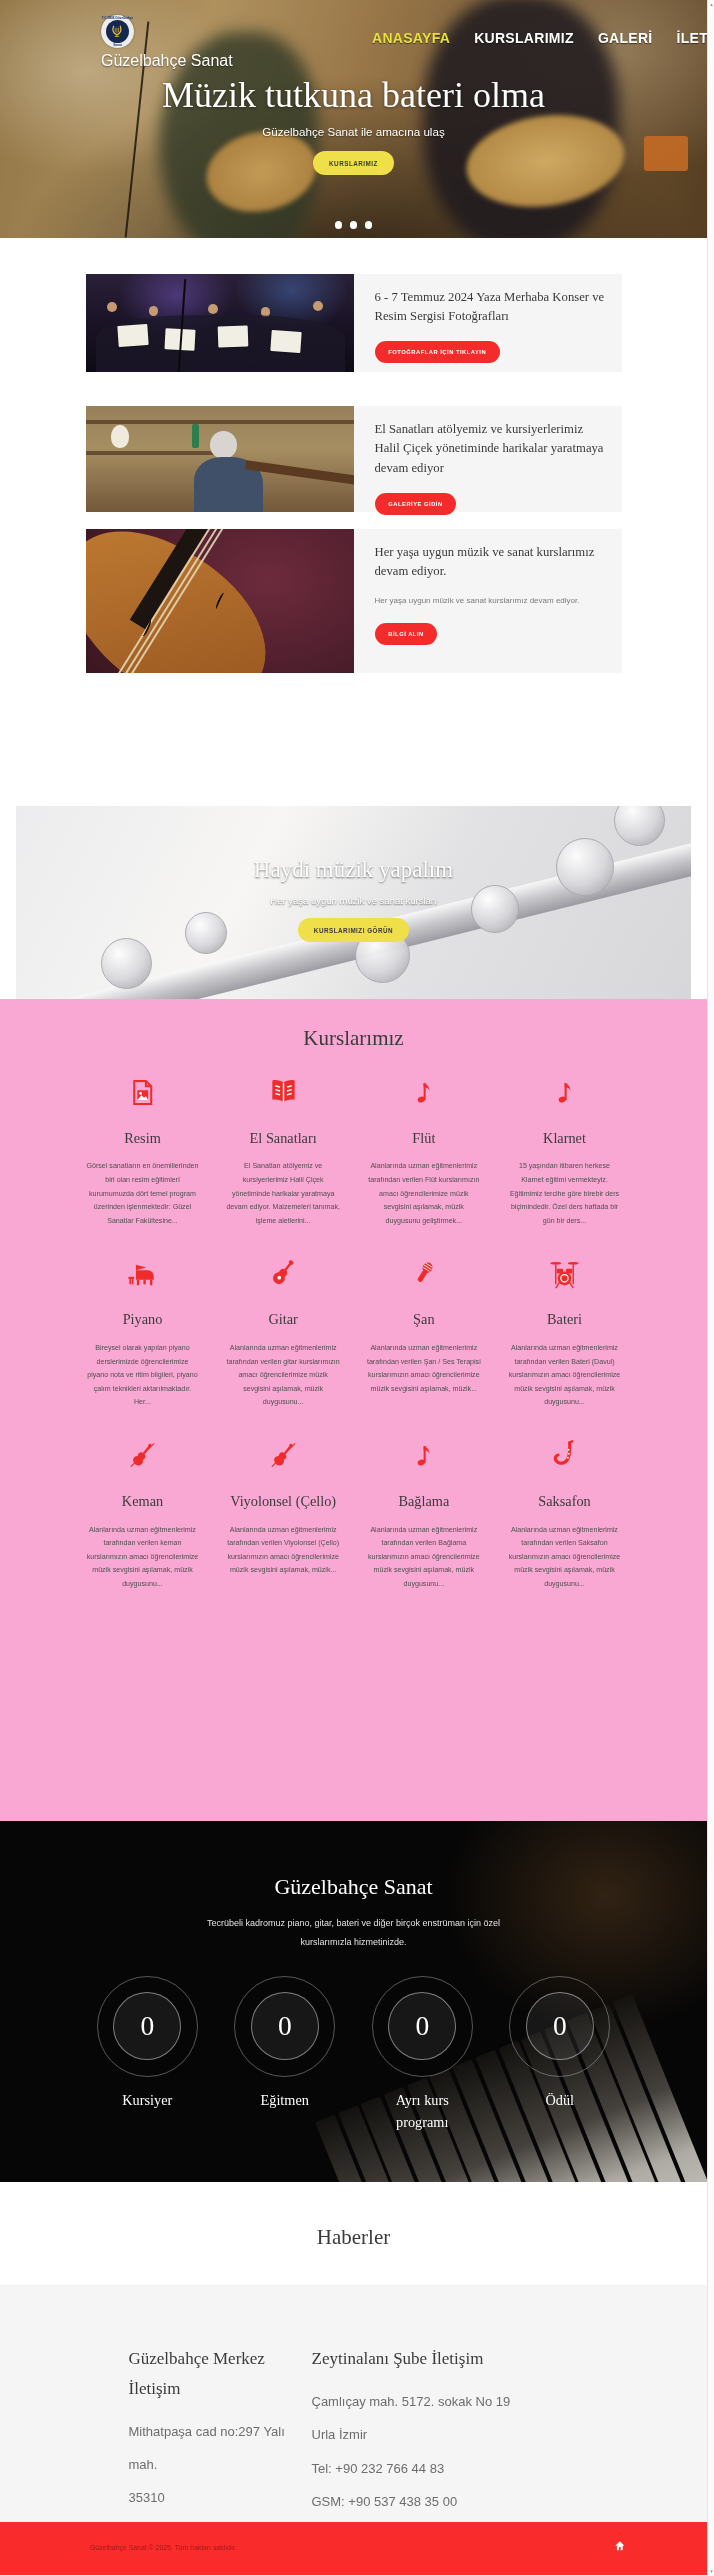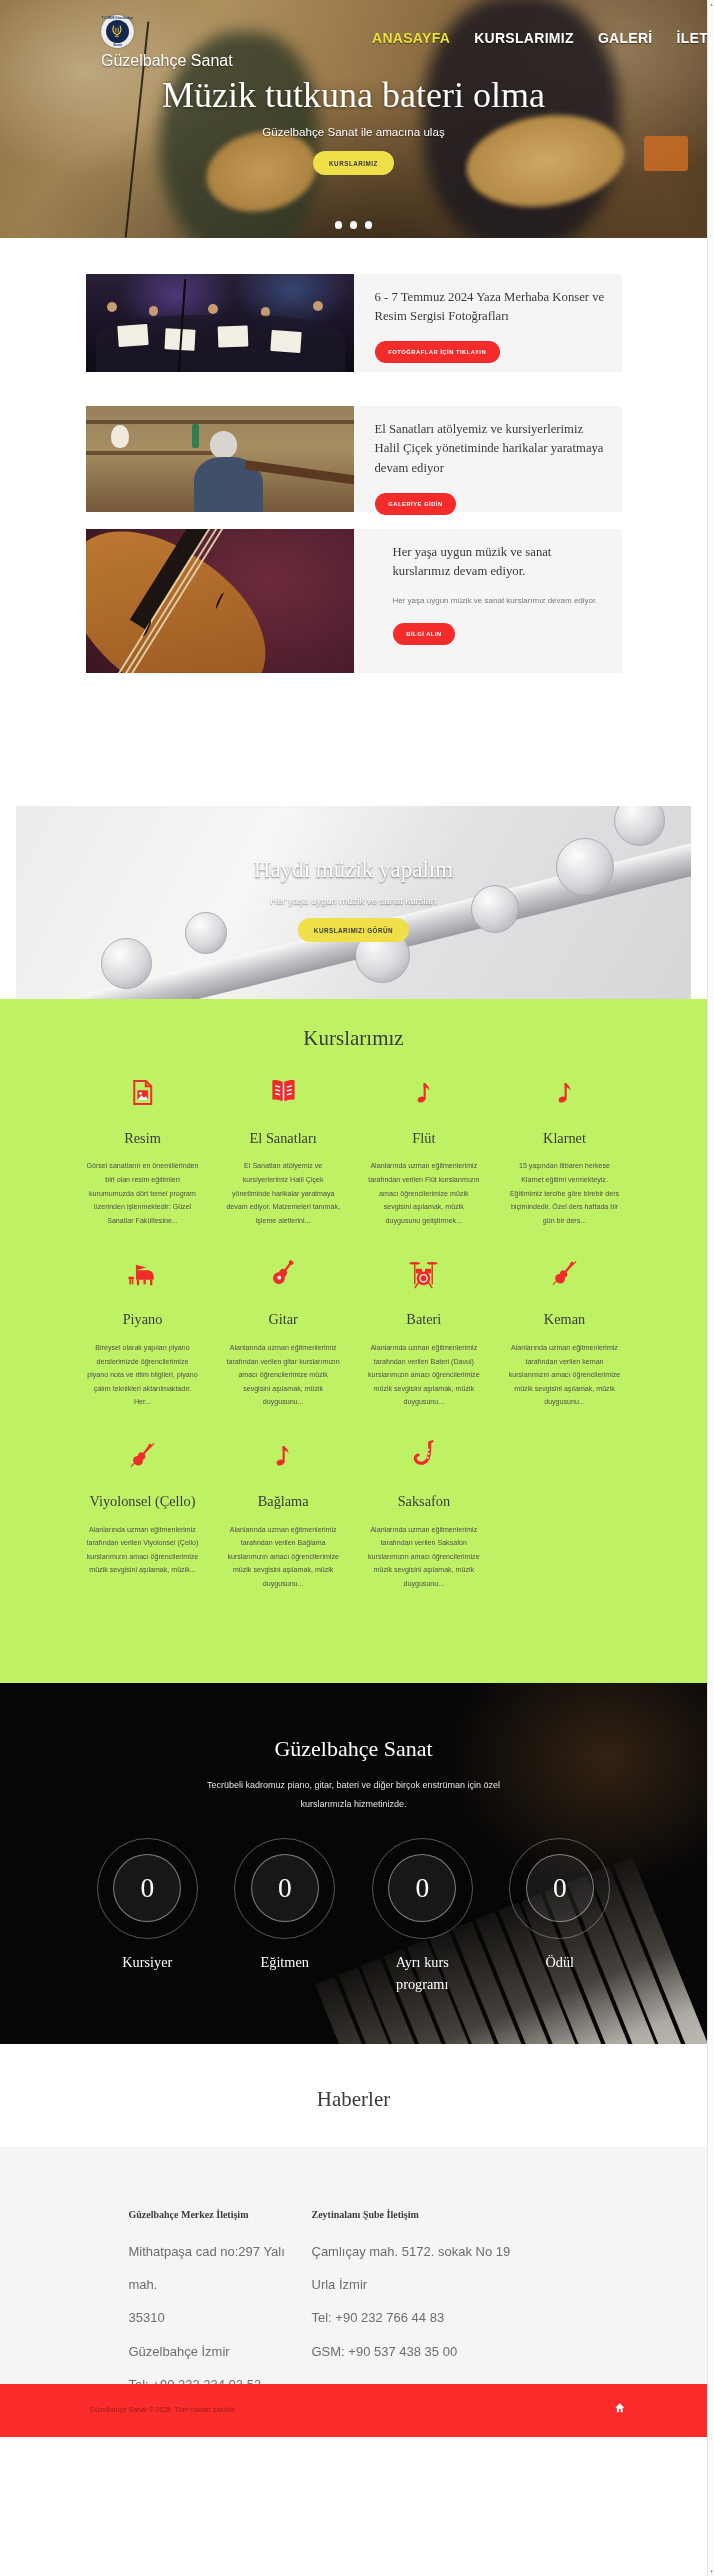--- a/index.html
+++ b/index.html
@@ -53,21 +53,21 @@
   .news-section { height:568px; background:#fff; padding-top:36px; }
   .card { width:536px; margin:0 auto; display:flex; background:#f5f5f5; }
   .card-img { width:268px; flex:0 0 268px; position:relative; overflow:hidden; }
   .card-body { flex:1; display:flex; flex-direction:column; justify-content:flex-start; padding:13.8px 16px 13.8px 21px; }
   .card-title { font-family:"Liberation Serif", serif; font-weight:400; font-size:12.7px; line-height:1.55; color:#3a3a3a; }
   .card-desc { margin-top:9.5px; font-size:8px; line-height:2.2; color:#7a7a7a; }
   .btn-red { align-self:flex-start; margin-top:13.8px; background:#f42b2b; color:#fff; font-size:5.8px; font-weight:bold; letter-spacing:0.5px; padding:8px 13.8px; border-radius:13.8px; border:none; cursor:pointer; font-family:"Liberation Sans", sans-serif; }
   .c1 { height:98px; margin-bottom:34px; }
   .c2 { height:98px; margin-bottom:13.2px; }
   .c3 { height:106px; margin-bottom:17px; }
-  .c4 { height:144px;gap:18px; }
+  .c4 { height:144px; }
 
   
   .sc1 { background:linear-gradient(180deg,#2a2038 0%,#1a1326 50%,#0e0a15 100%); }
   .sc1 .spot1 { left:32px; top:-21px; width:116px; height:85px; background:radial-gradient(rgba(110,80,180,.55),transparent 70%); }
   .sc1 .spot2 { left:148px; top:-26.5px; width:116px; height:85px; background:radial-gradient(rgba(80,130,210,.4),transparent 70%); }
   .sc1 .cert { width:30px; height:21px; background:#f1eee4; border-radius:1.1px; box-shadow:0 0.5px 1.6px rgba(0,0,0,.4); }
   .sc1 .mic { left:95px; top:5.3px; width:1.6px; height:93px; background:#0a0a0a; transform:rotate(4deg); }
   .head { border-radius:50%; background:#c79b72; }
   .bodyblob { border-radius:40% 40% 0 0; }
 
@@ -91,21 +91,21 @@
   .banner-wrap { height:193px; background:#fff; padding:0 16px; }
   .banner { position:relative; height:193px; overflow:hidden; text-align:center;
     background:linear-gradient(118deg,#ececee 0%,#f7f6f4 35%,#e2e2e4 60%,#d7d7da 100%); }
   .banner .tube { left:-42px; top:111px; width:846px; height:32px; background:linear-gradient(180deg,#fafafa,#bdbdc2 55%,#93939a); transform:rotate(-14deg); opacity:.9; }
   .banner .key { border-radius:50%; background:radial-gradient(circle at 35% 30%,#ffffff,#d7d7db 55%,#9b9ba2); border:1.1px solid #a9a9ae; opacity:.95; }
   .banner-title { padding-top:51px; font-family:"Liberation Serif", serif; font-weight:400; font-size:23px; color:#fff; text-shadow:0 1.1px 2.1px rgba(40,40,40,.65); position:relative; }
   .banner-sub { margin-top:11.6px; font-size:9.5px; color:#fff; text-shadow:0 0.5px 1.6px rgba(40,40,40,.7); position:relative; }
   .banner .btn-yellow { margin-top:12.7px; position:relative; }
 
   
-  .courses { height:684px; background:#bef264; padding-top:26.5px; overflow:hidden; }
+  .courses { height:822px; background:#f9a8d4; padding-top:26.5px; overflow:hidden; }
   .h-serif { font-family:"Liberation Serif", serif; font-weight:400; font-size:21px; color:#3b3b3b; text-align:center; }
   .course-grid { width:550px; margin:23px auto 0; display:grid; grid-template-columns:repeat(4,1fr); column-gap:12.7px; row-gap:26.5px; }
   .course { text-align:center; cursor:pointer; }
   .cicon { height:34px; display:flex; align-items:flex-end; justify-content:center; color:#f02b2b; margin-bottom:21px; }
   .ctitle { font-family:"Liberation Serif", serif; font-weight:400; font-size:14.3px; line-height:1.35; color:#3b3b3b; }
   .cdesc { margin:12.7px auto 0; max-width:114px; font-size:7.1px; line-height:1.92; color:#4f4f4f; }
 
   
   .stats { position:relative; height:361px; overflow:hidden; background:#060606; color:#fff; text-align:center; }
   .stats .warm { right:-63px; top:-63px; width:328px; height:275px; background:radial-gradient(rgba(150,100,50,.30),transparent 70%); }
@@ -120,21 +120,21 @@
   .stat-label { margin-top:12.7px; font-family:"Liberation Serif", serif; font-size:14.3px; line-height:1.55; max-width:101px; margin-left:auto; margin-right:auto; }
 
   
   .haberler { height:103px; background:#fff; padding-top:43px; }
 
   
   .contact { height:237px; background:#f5f5f5; padding-top:59px; }
   .contact-row { width:536px; margin:0 auto; display:flex; }
   .ccol1 { margin-left:43px; width:159px; }
   .ccol2 { margin-left:24px; width:222px; }
-  .chead { font-family:"Liberation Serif", serif; font-weight:700; font-size:10px; line-height:1.75; color:#3b3b3b; }
+  .chead { font-family:"Liberation Serif", serif; font-weight:400; font-size:17px; line-height:1.75; color:#3b3b3b; }
   .clines { margin-top:11.6px; font-size:13px; line-height:2.55; color:#6d6d6d; }
 
   
   .footer { position:relative; height:53px; background:#f92c2b; }
   .copyright { position:absolute; left:90px; top:22px; font-size:6.9px; color:rgba(50,0,0,.45); }
   .home-btn { position:absolute; right:80px; top:18px; width:15px; height:15px; background:none; border:none; cursor:pointer; color:#fff; }
 </style>
 </head>
 <body>
 
@@ -340,20 +340,33 @@
               <rect x="29.5" y="2" width="5" height="30"></rect>
               <rect x="27" y="0" width="10" height="7" rx="2"></rect>
             </g>
             <circle cx="24" cy="42" r="4" fill="#fff"></circle>
           </svg>
         </div>
         <h3 class="ctitle">Gitar</h3>
         <p class="cdesc">Alanlarında uzman eğitmenlerimiz tarafından verilen gitar kurslarımızın amacı öğrencilerimize müzik sevgisini aşılamak, müzik duygusunu...</p>
       </div>
 
+      <div class="course">
+        <div class="cicon">
+          <svg width="26.5" height="32" viewBox="0 0 64 64">
+            <g transform="rotate(32 32 32)">
+              <rect x="26" y="26" width="12" height="30" rx="6" fill="currentColor"></rect>
+              <ellipse cx="32" cy="17" rx="11.5" ry="13" fill="currentColor"></ellipse>
+              <path d="M23 10 h18 M21.5 16 h21 M23 22 h18" stroke="#fff" stroke-width="2"></path>
+            </g>
+          </svg>
+        </div>
+        <h3 class="ctitle">Şan</h3>
+        <p class="cdesc">Alanlarında uzman eğitmenlerimiz tarafından verilen Şan / Ses Terapisi kurslarımızın amacı öğrencilerimize müzik sevgisini aşılamak, müzik...</p>
+      </div>
 
       <div class="course">
         <div class="cicon">
           <svg width="33" height="31" viewBox="0 0 64 64">
             <ellipse cx="14" cy="11" rx="11" ry="3" fill="currentColor"></ellipse>
             <ellipse cx="50" cy="11" rx="11" ry="3" fill="currentColor"></ellipse>
             <path d="M14 14 v40 M50 14 v40 M22 50 l-8 12 M42 50 l8 12" stroke="currentColor" stroke-width="3"></path>
             <rect x="16" y="22" width="13" height="10" rx="2" fill="currentColor"></rect>
             <rect x="35" y="22" width="13" height="10" rx="2" fill="currentColor"></rect>
             <circle cx="32" cy="42" r="14" fill="currentColor"></circle>

